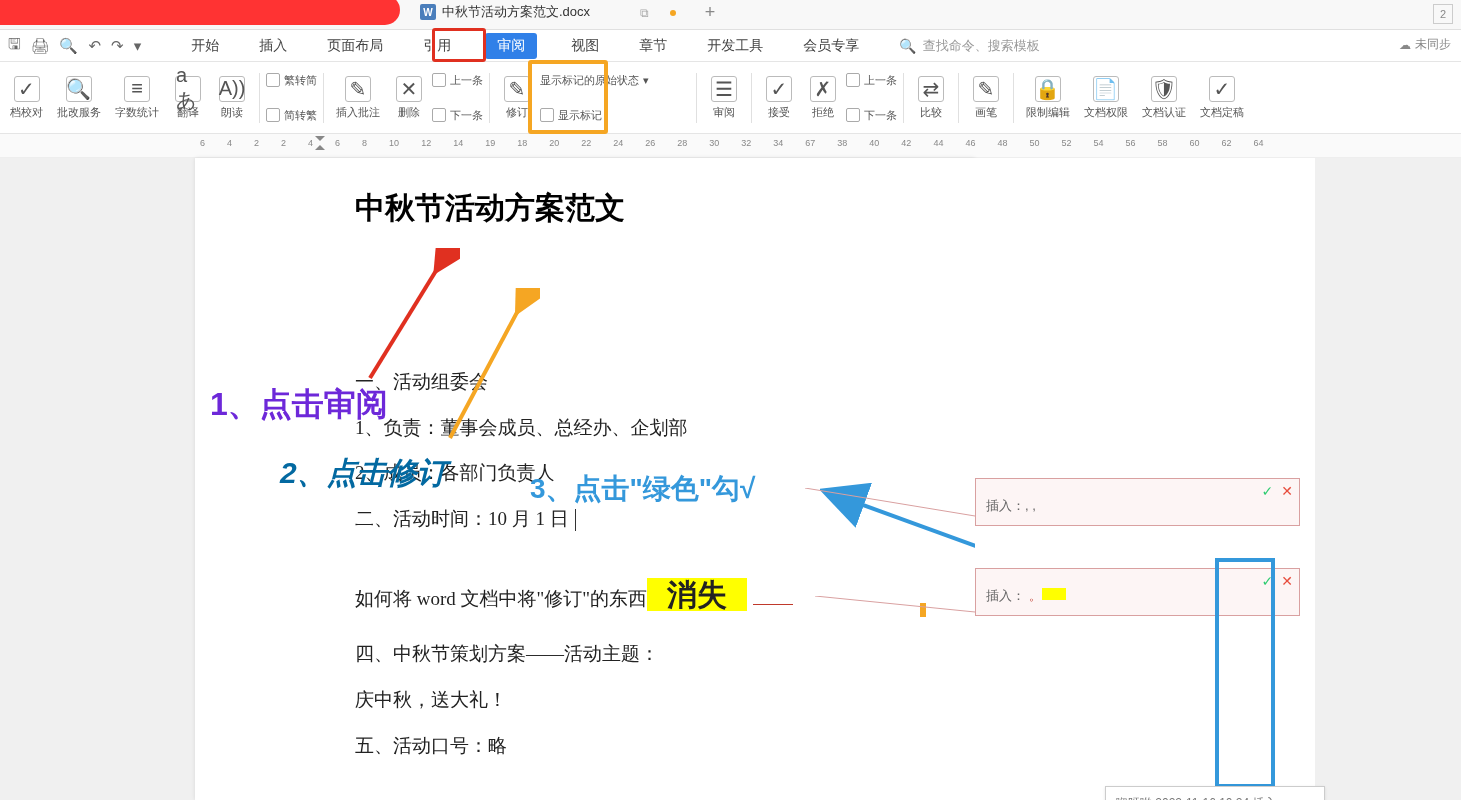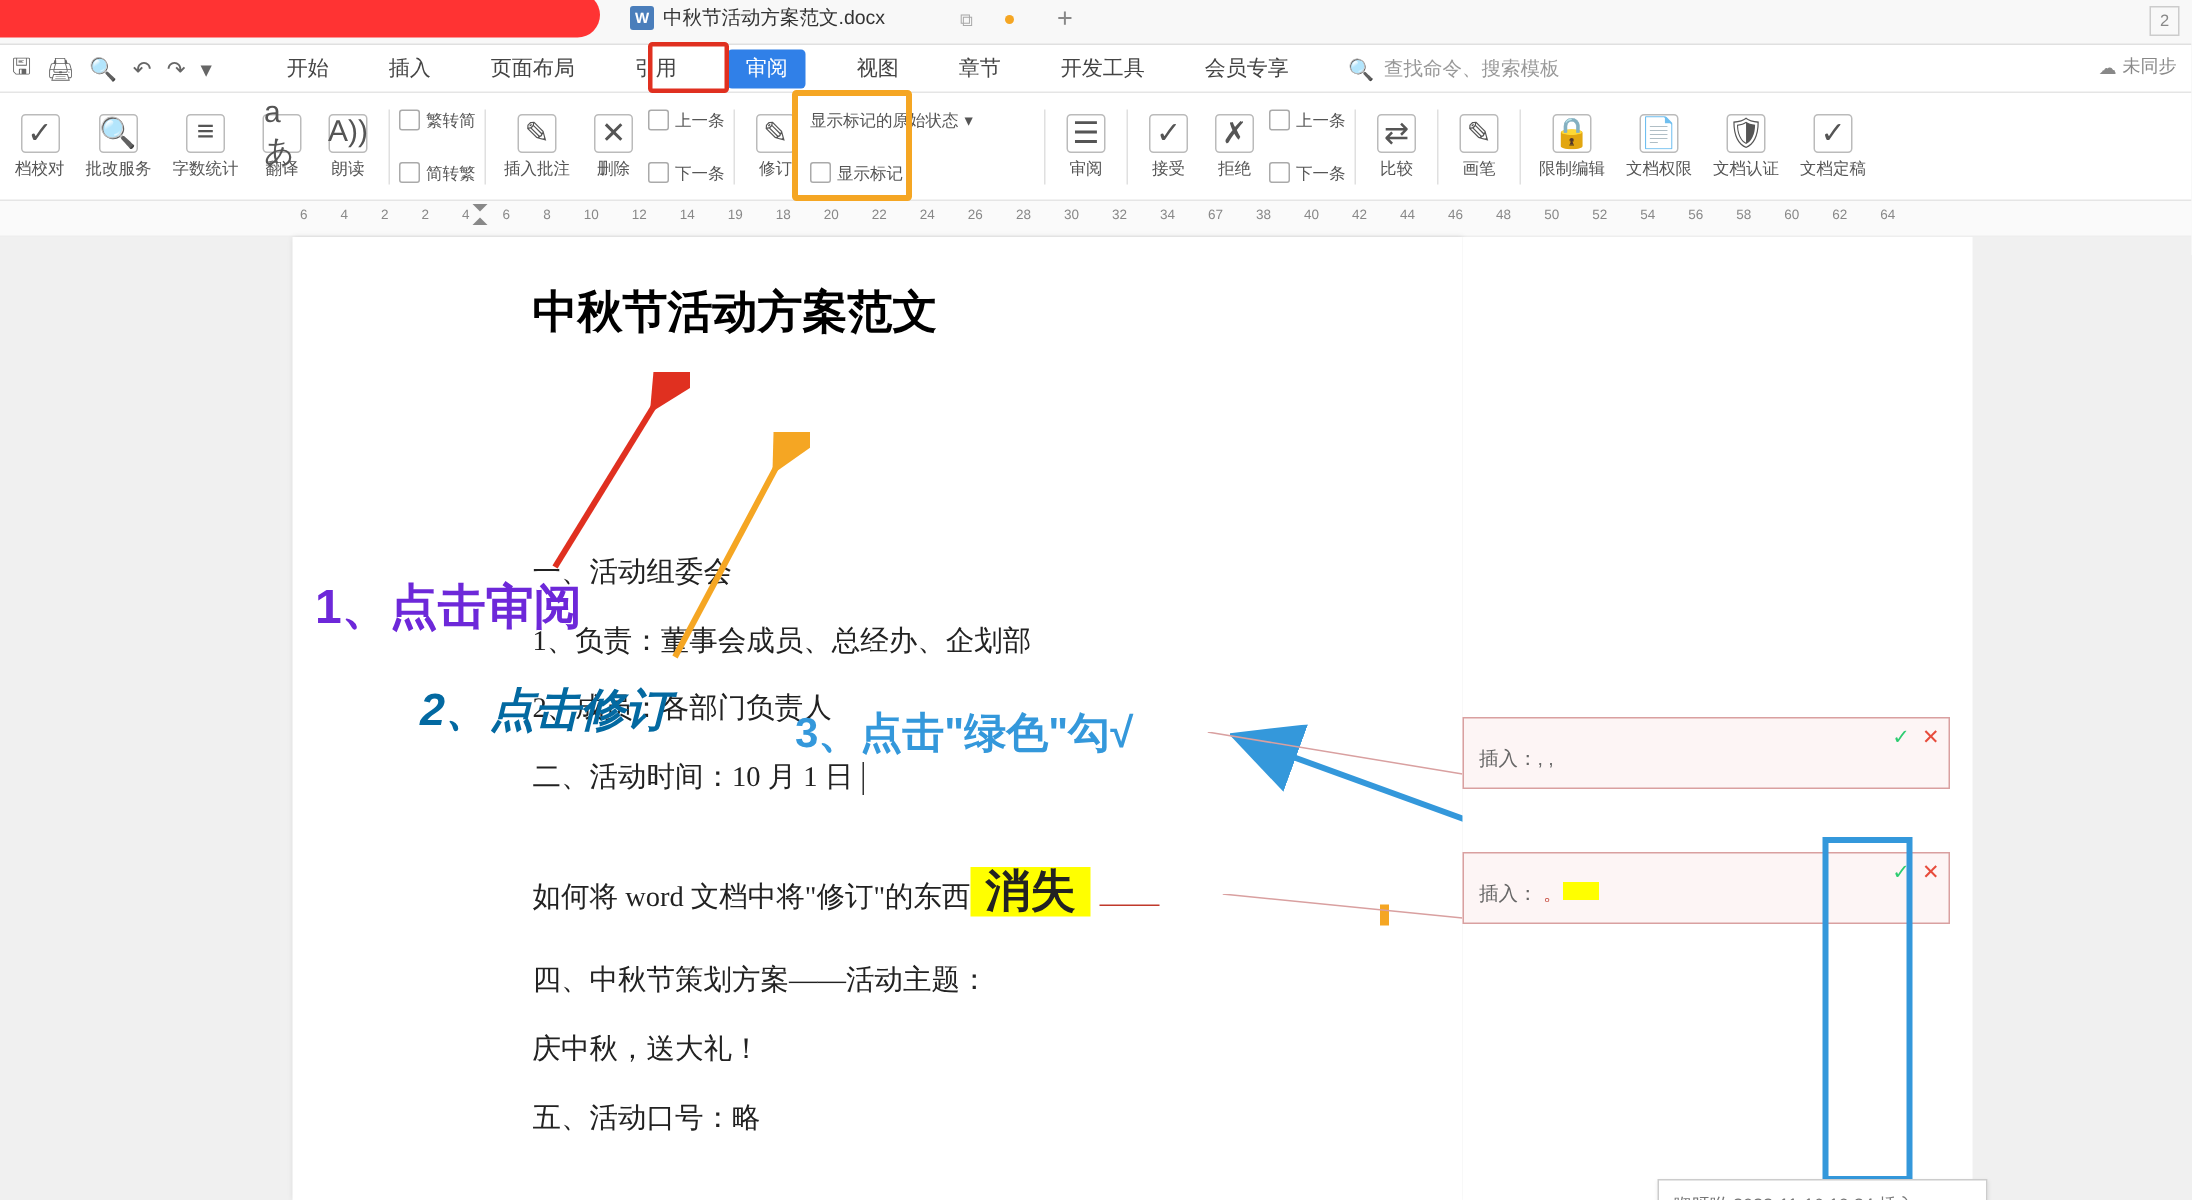--- a/index.html
+++ b/index.html
@@ -43,21 +43,21 @@
 .ruler .marks { position:absolute; left:200px; top:4px; display:flex; gap:22px; }
 .ruler .indent { position:absolute; left:315px; top:2px; width:10px; height:14px; }
 .ruler .indent::before { content:""; position:absolute; top:0; left:0; border:5px solid transparent; border-top-color:#888; }
 .ruler .indent::after { content:""; position:absolute; bottom:0; left:0; border:5px solid transparent; border-bottom-color:#888; }
 
 
 .workspace { position:relative; height:642px; background:#f0f0f0; }
 .page { position:absolute; left:195px; top:0; width:780px; height:642px; background:#fff; box-shadow:0 0 4px rgba(0,0,0,.1); padding:30px 100px 0 160px; }
 .page h1 { font-size:30px; font-weight:700; margin-bottom:30px; font-family:"SimSun",serif; }
 .page p { font-size:19px; font-family:"SimSun",serif; line-height:2.4; color:#222; }
-.highlight { background:#ffff00; font-size:30px; font-weight:700; padding:0 10px; }
+.highlight { background:#ffff00; font-size:30px; font-weight:700; padding:0 20px; }
 .cursor-blink { display:inline-block; width:1px; height:22px; background:#333; vertical-align:middle; margin-left:6px; }
 
 
 .anno { position:absolute; font-weight:700; pointer-events:none; }
 .anno.red { color:#6d28d9; font-size:32px; left:210px; top:225px; }
 .anno.orange { color:#0369a1; font-size:30px; left:280px; top:295px; font-style:italic; }
 .anno.blue { color:#3498db; font-size:28px; left:530px; top:312px; }
 
 
 .arrow { position:absolute; pointer-events:none; }

